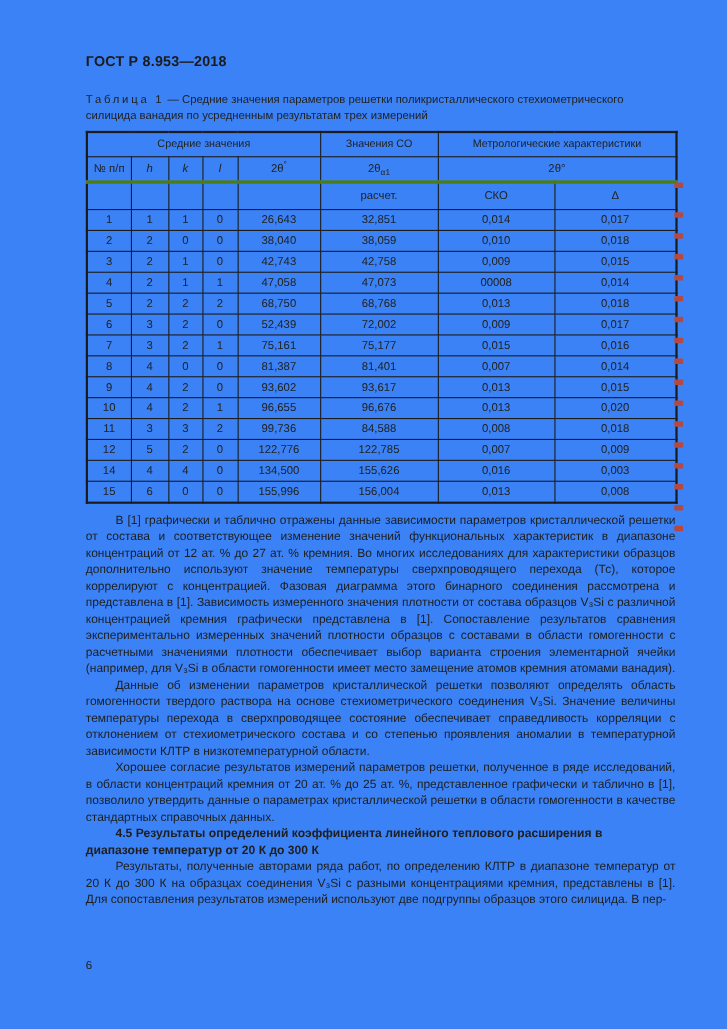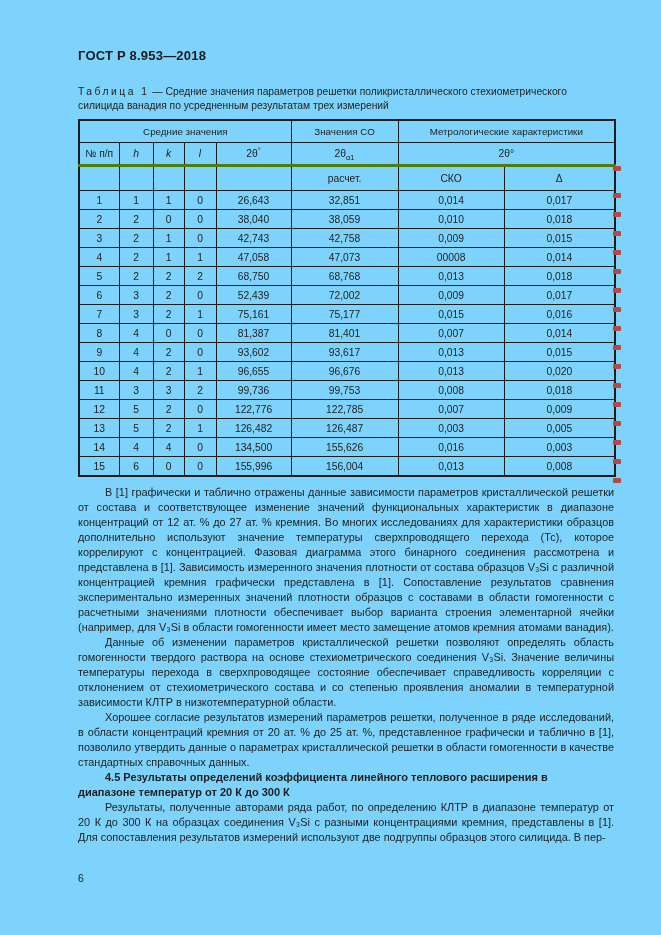--- a/index.html
+++ b/index.html
@@ -1,17 +1,17 @@
 <!DOCTYPE html>
 <html><head>
 <meta charset="utf-8">
 <style>
   html,body { margin:0; padding:0; background:#ffffff; }
   .page {
-    position:relative; width:661px; height:935px; background:#7dd3fc;
+    position:relative; width:661px; height:935px; background:#3b82f6;
     font-family:"Liberation Sans","DejaVu Sans",sans-serif; color:#1b1b1b;
     overflow:hidden;
   }
   .content { position:absolute; left:78px; top:0; width:536px; }
   .doc-code { margin-top:48px; font-weight:bold; font-size:13px; letter-spacing:0.2px; }
   .caption { margin-top:22px; font-size:10.3px; line-height:13.5px; color:#222; }
   .cap-label { letter-spacing:2.5px;text-align:center; }
   table.gost {
     margin-top:7px; border-collapse:collapse; table-layout:fixed; width:536px;
     font-size:10.3px; border:2px solid #1c1c1c;
@@ -186,43 +186,33 @@
             <td>96,676</td>
             <td>0,013</td>
             <td>0,020</td>
           </tr>
           <tr>
             <td>11</td>
             <td>3</td>
             <td>3</td>
             <td>2</td>
             <td>99,736</td>
-            <td>99,753</td>
+            <td>84,588</td>
             <td>0,008</td>
             <td>0,018</td>
           </tr>
           <tr>
             <td>12</td>
             <td>5</td>
             <td>2</td>
             <td>0</td>
             <td>122,776</td>
             <td>122,785</td>
             <td>0,007</td>
             <td>0,009</td>
-          </tr>
-          <tr>
-            <td>13</td>
-            <td>5</td>
-            <td>2</td>
-            <td>1</td>
-            <td>126,482</td>
-            <td>126,487</td>
-            <td>0,003</td>
-            <td>0,005</td>
           </tr>
           <tr>
             <td>14</td>
             <td>4</td>
             <td>4</td>
             <td>0</td>
             <td>134,500</td>
             <td>155,626</td>
             <td>0,016</td>
             <td>0,003</td>

